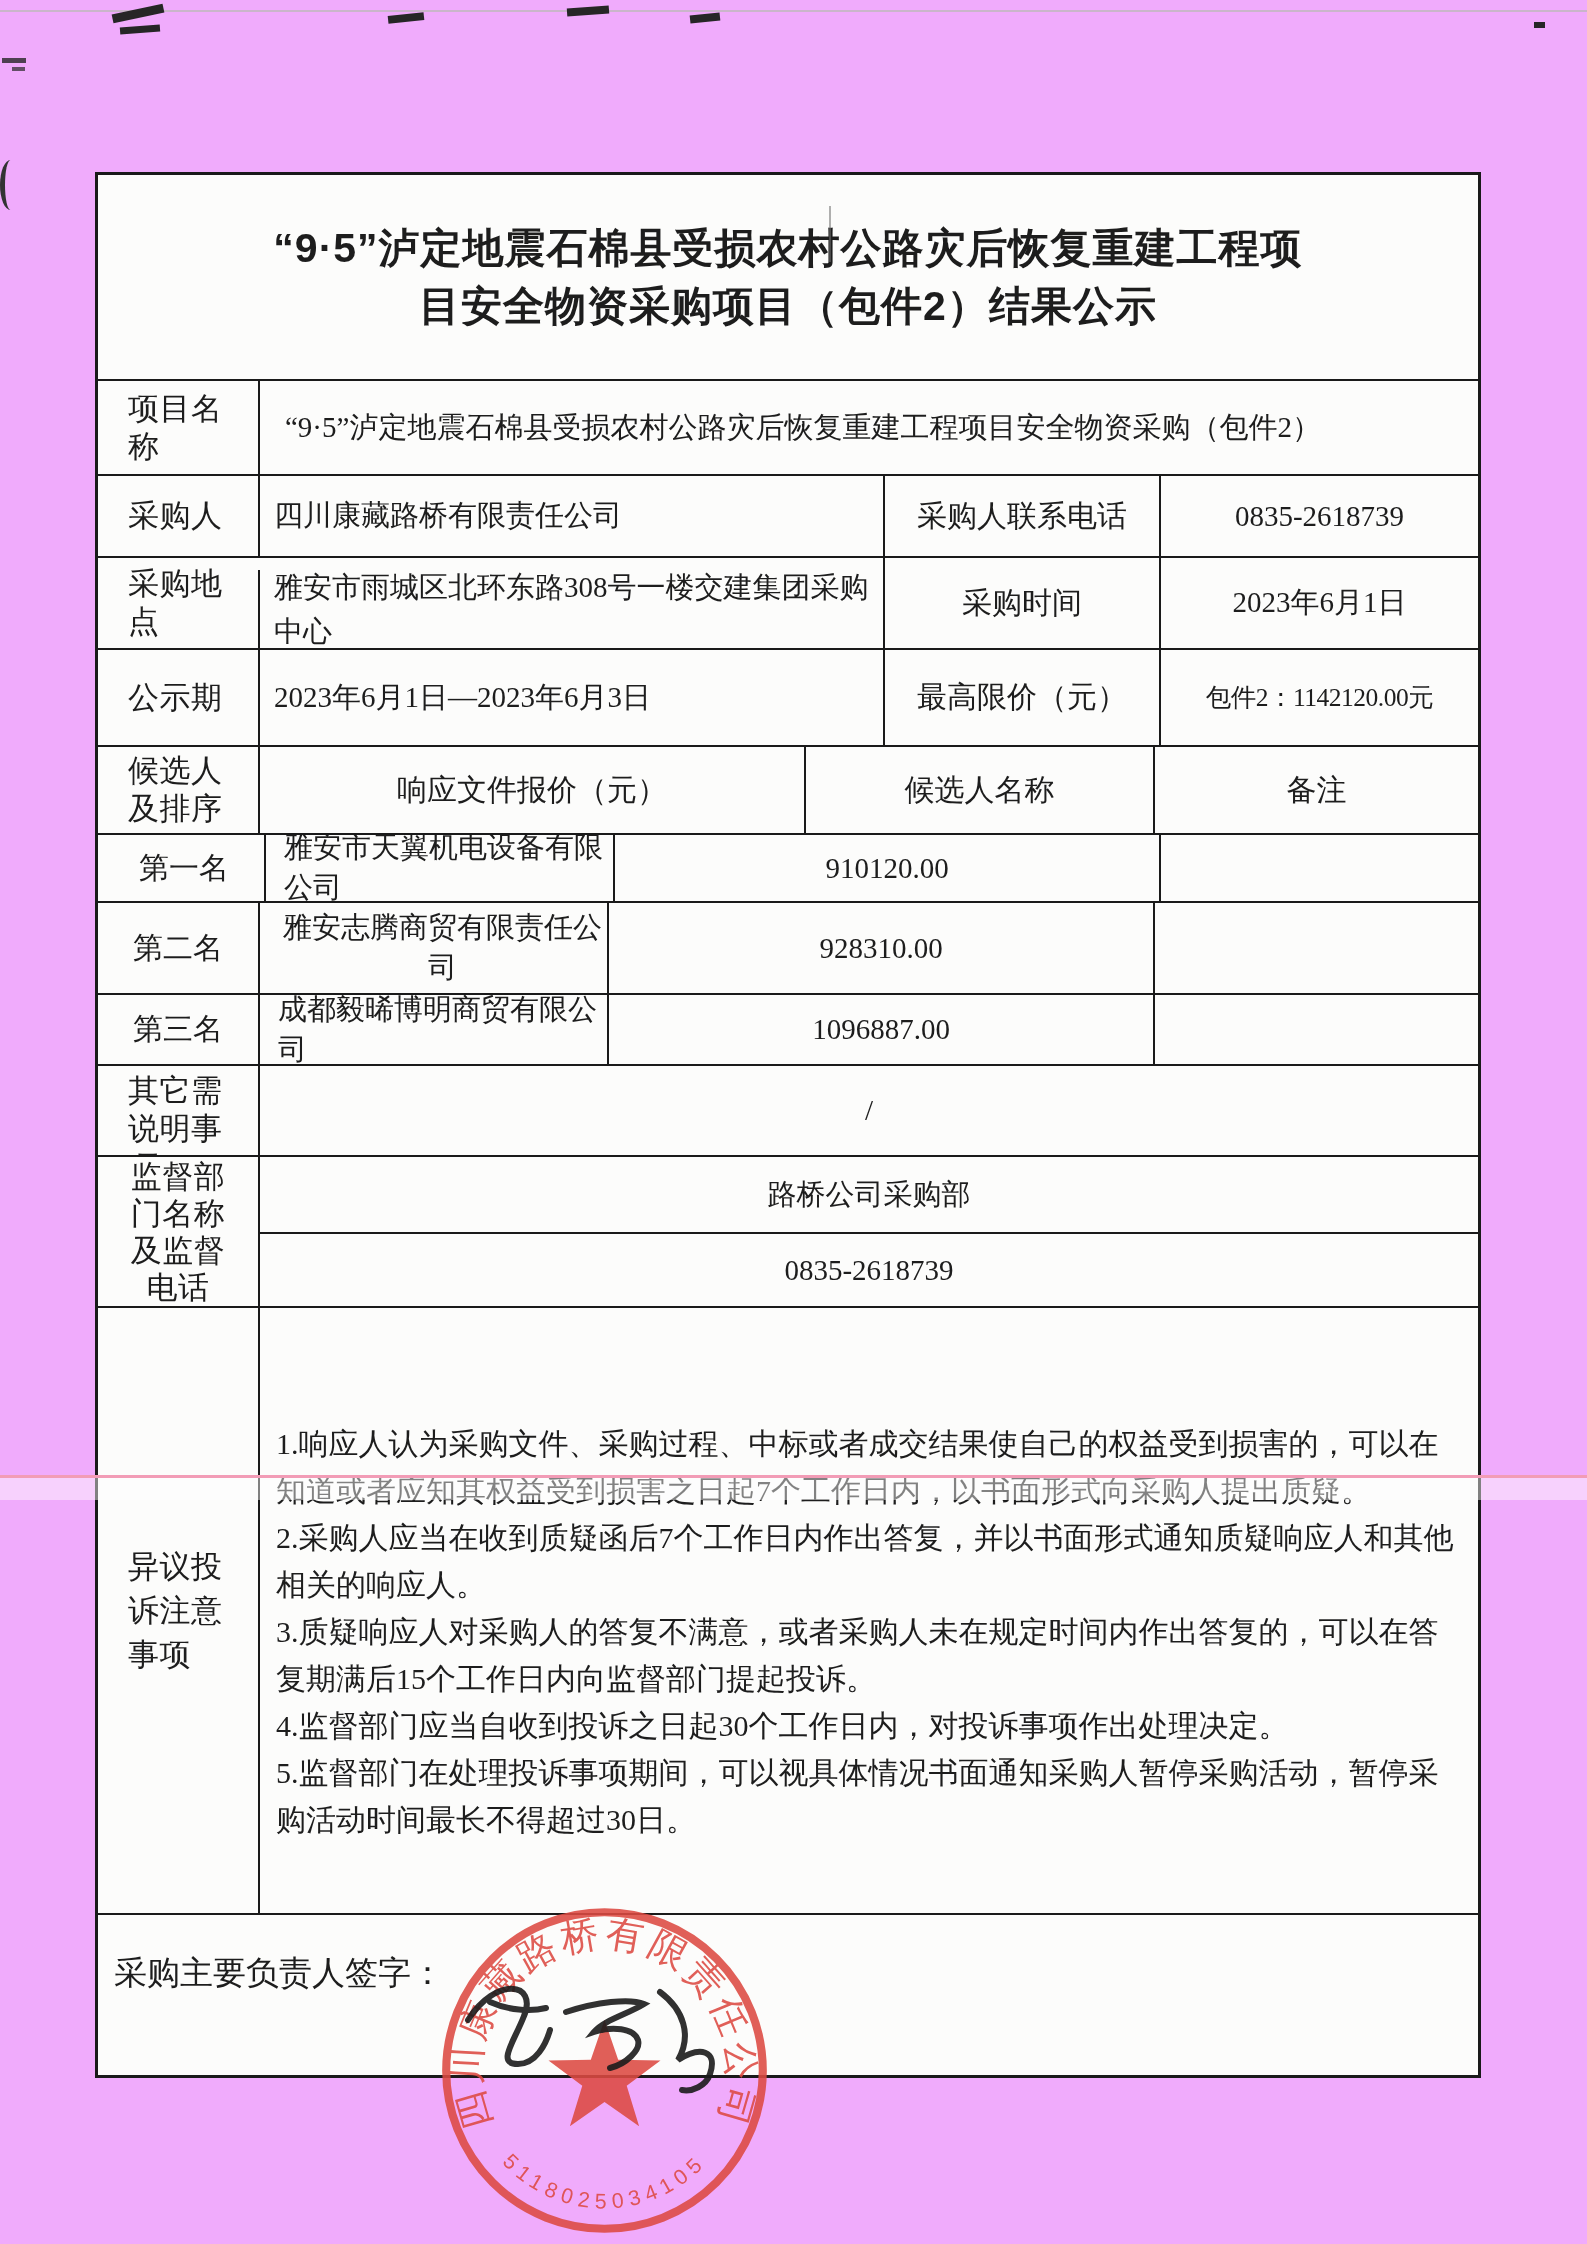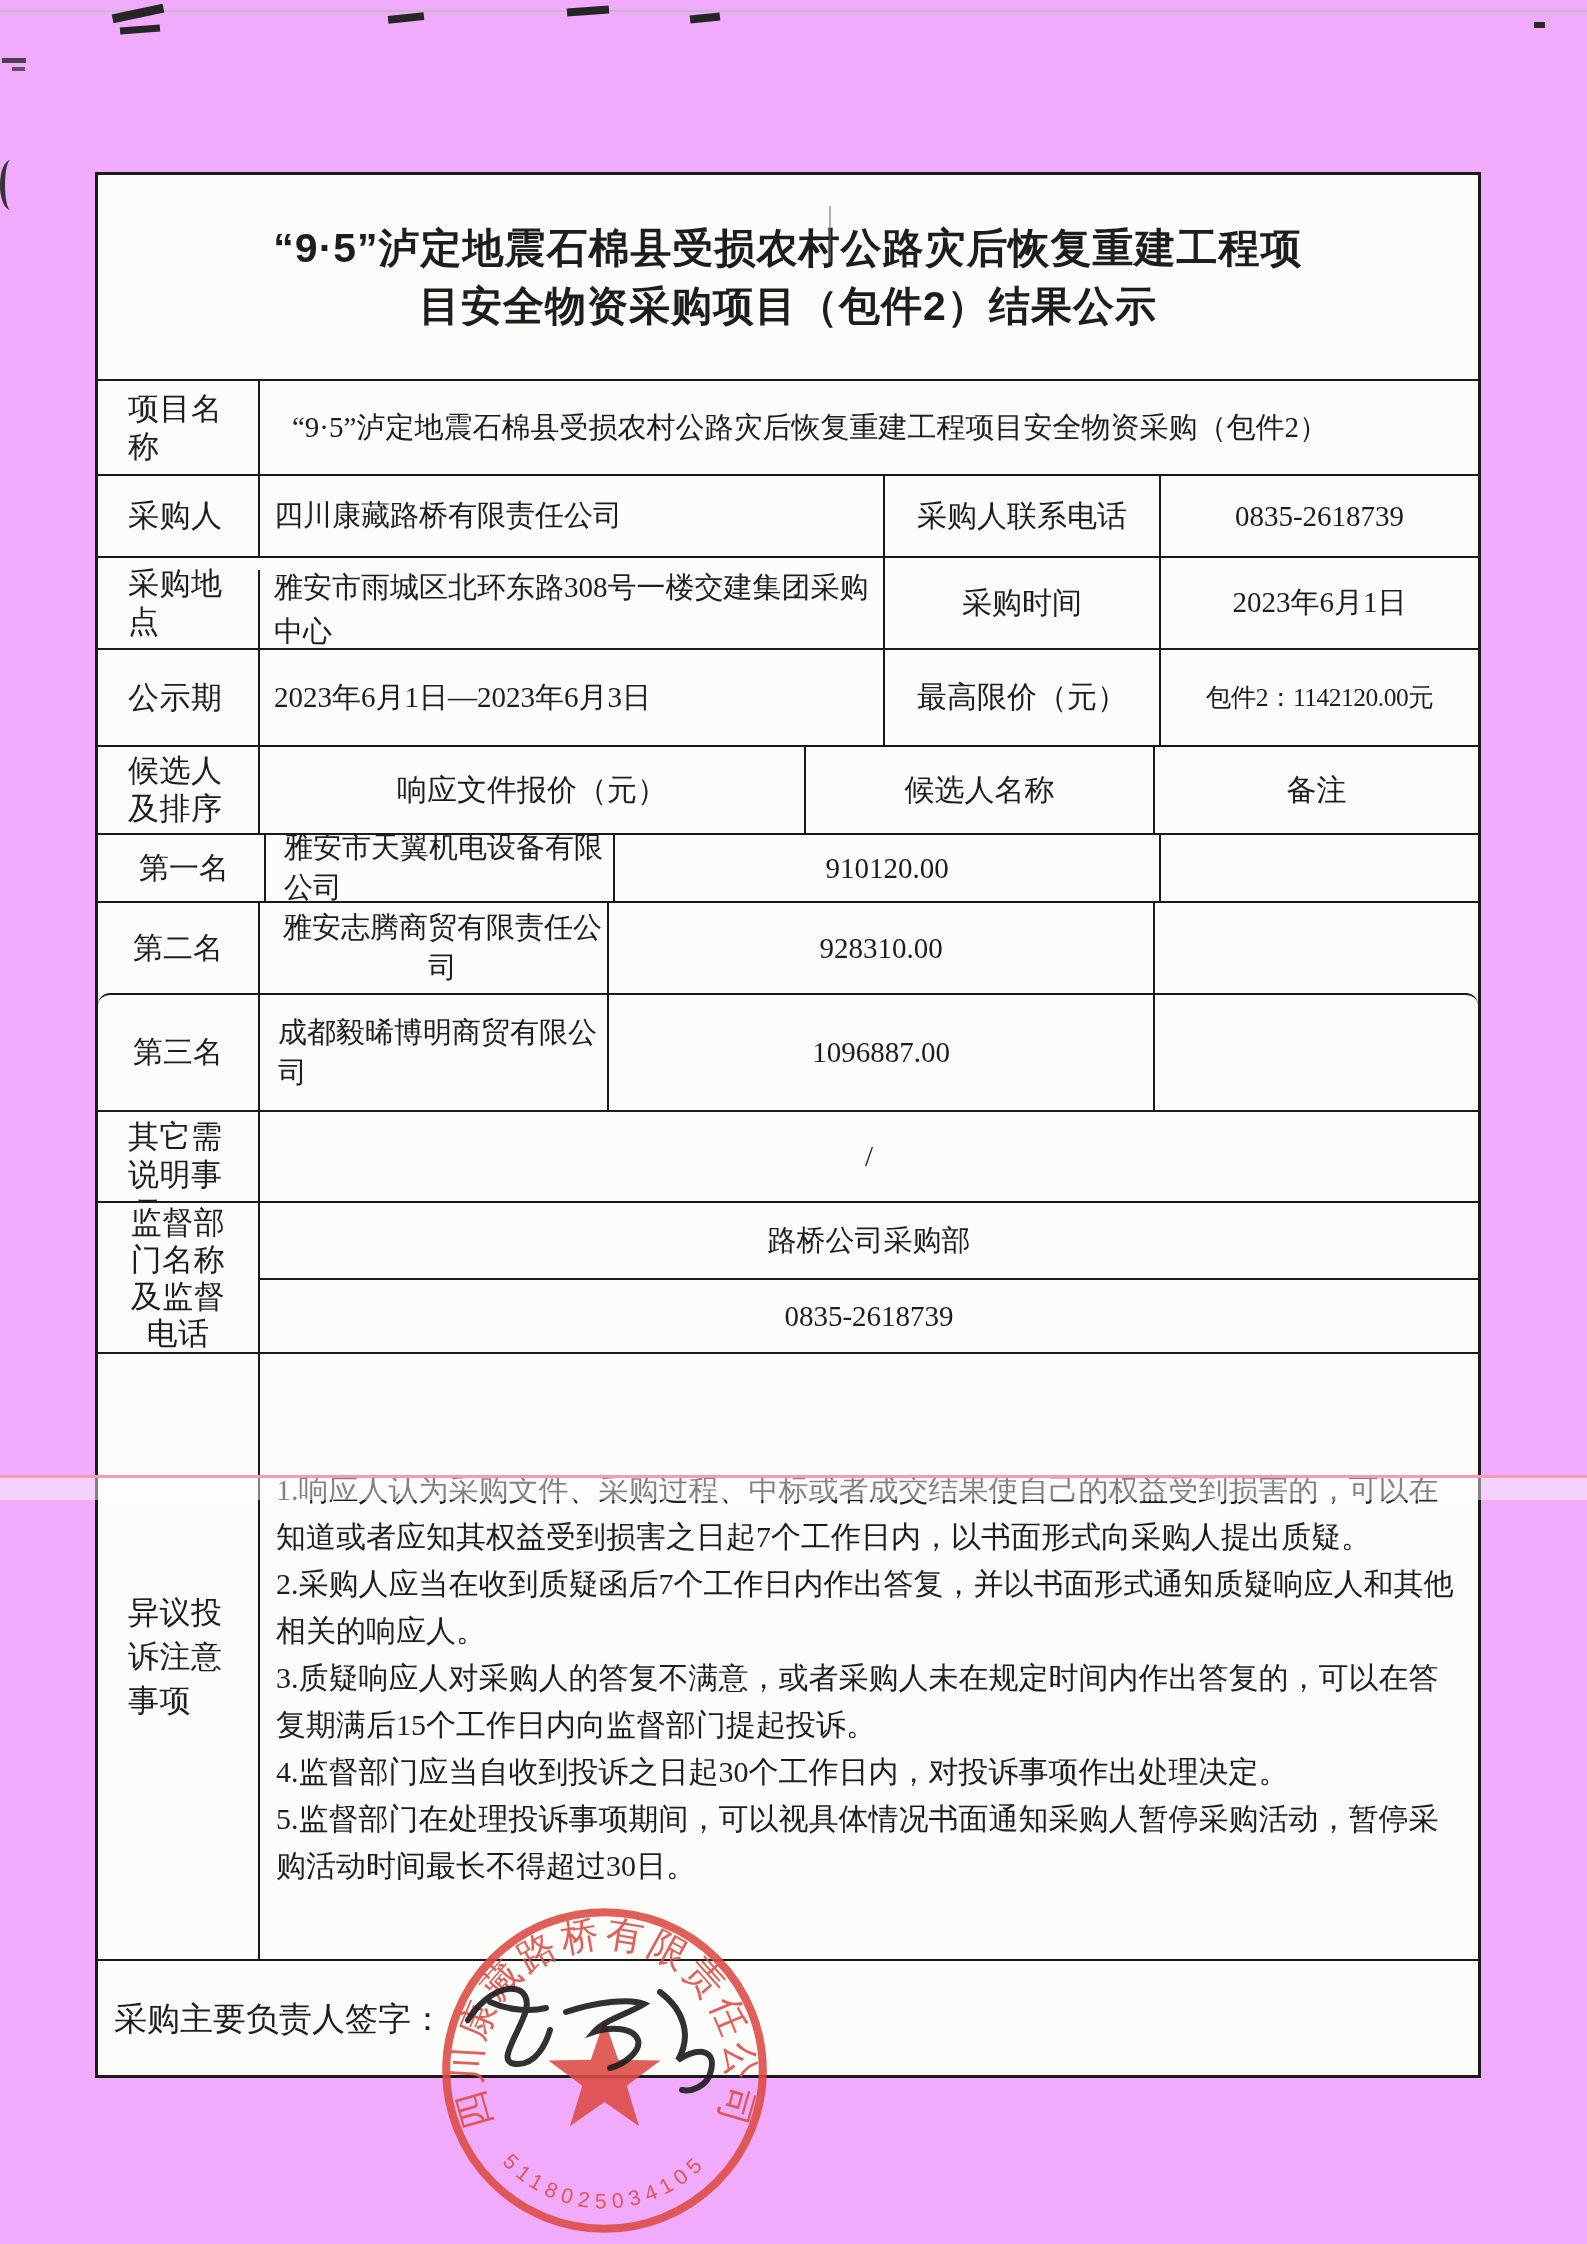--- a/index.html
+++ b/index.html
@@ -21,21 +21,21 @@
   .c-label .lbl{width:100px;font-size:31px;letter-spacing:.5px;line-height:38px;word-break:break-all;text-align:left;}
   .center{justify-content:center;text-align:center;}
   .v-top{align-items:flex-start;}
   
   .title-block{flex-direction:column;justify-content:center;align-items:center;display:flex;box-sizing:border-box;}
   .title-line{font-family:"Liberation Sans", sans-serif;font-weight:700;font-size:41px;line-height:58px;letter-spacing:1px;white-space:nowrap;}
   
   .t29{font-size:29px;}
   .t30{font-size:30px;}
   .pl14{padding-left:14px;}
-  .pl20{padding-left:32px;}
+  .pl20{padding-left:25px;}
   
   .w-val{width:625px;flex:0 0 auto;}
   .w-lab2{width:276px;flex:0 0 auto;}
   .w-val2{flex:1 1 auto;}
   
   .w-name{width:349px;flex:0 0 auto;}
   .w-price{width:546px;flex:0 0 auto;}
   .w-note{flex:1 1 auto;}
   
   .sup-right{flex:1 1 auto;display:flex;flex-direction:column;}
@@ -140,21 +140,21 @@
       <div class="cell w-note center t29"></div>
     </div>
 
     <div class="trow" style="height:92px;">
       <div class="cell nol c-label center t30">第二名</div>
       <div class="cell w-name t29" style="padding-left:18px;text-align:center;">雅安志腾商贸有限责任公司</div>
       <div class="cell w-price center t29">928310.00</div>
       <div class="cell w-note center t29"></div>
     </div>
 
-    <div class="trow" style="height:117px;border-radius:12px;">
+    <div class="trow" style="height:71px;">
       <div class="cell nol c-label center t30">第三名</div>
       <div class="cell w-name t29" style="padding-left:18px;">成都毅晞博明商贸有限公司</div>
       <div class="cell w-price center t29">1096887.00</div>
       <div class="cell w-note center t29"></div>
     </div>
 
     <div class="trow" style="height:91px;">
       <div class="cell nol c-label v-top" style="justify-content:center;padding-top:6px;">
         <div class="lbl">其它需说明事项</div>
       </div>

